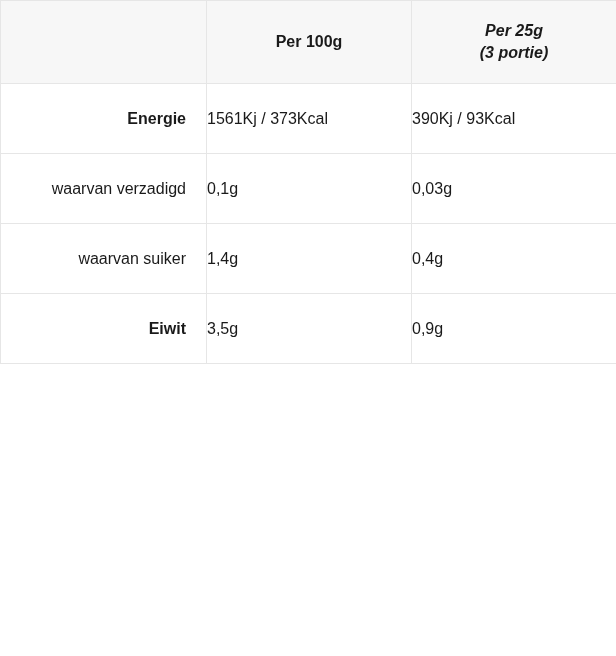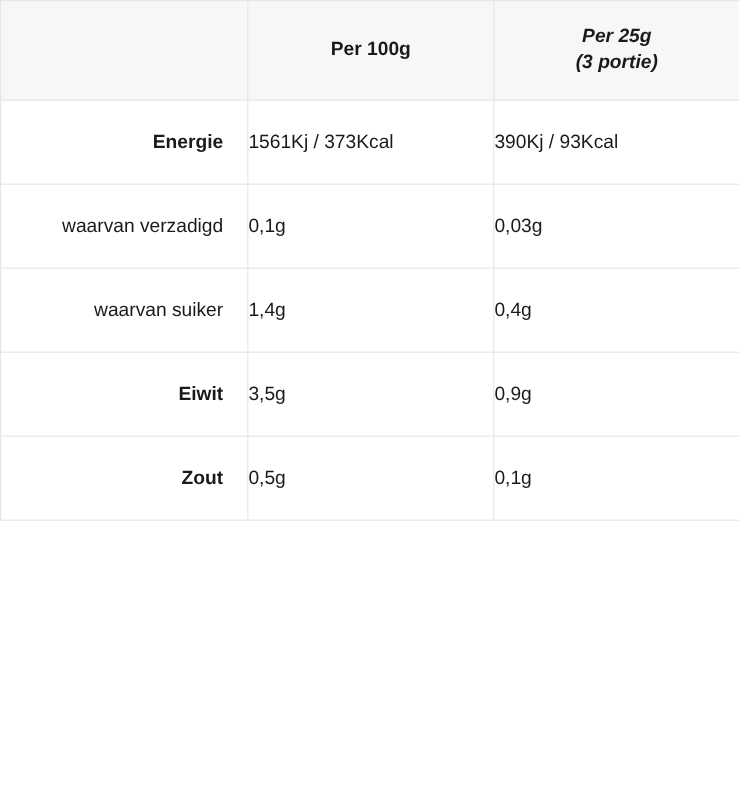--- a/index.html
+++ b/index.html
@@ -97,19 +97,14 @@
     <tr>
       <td class="label">waarvan suiker</td>
       <td class="value">1,4g</td>
       <td class="value">0,4g</td>
     </tr>
     <tr>
       <td class="label bold">Eiwit</td>
       <td class="value">3,5g</td>
       <td class="value">0,9g</td>
     </tr>
-    <tr>
-      <td class="label bold">Zout</td>
-      <td class="value">0,5g</td>
-      <td class="value">0,1g</td>
-    </tr>
   </tbody>
 </table>
 
 </body></html>

